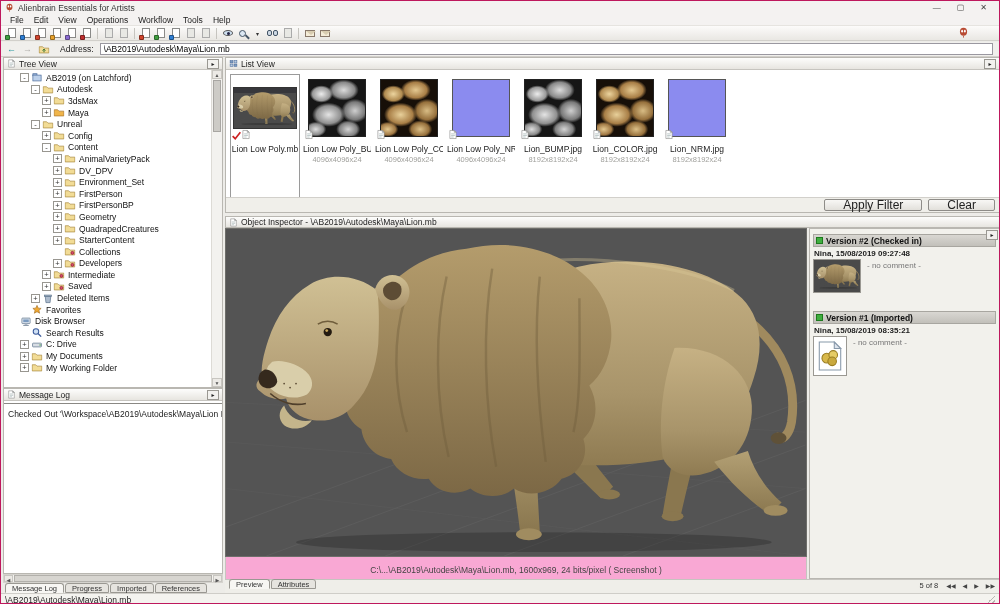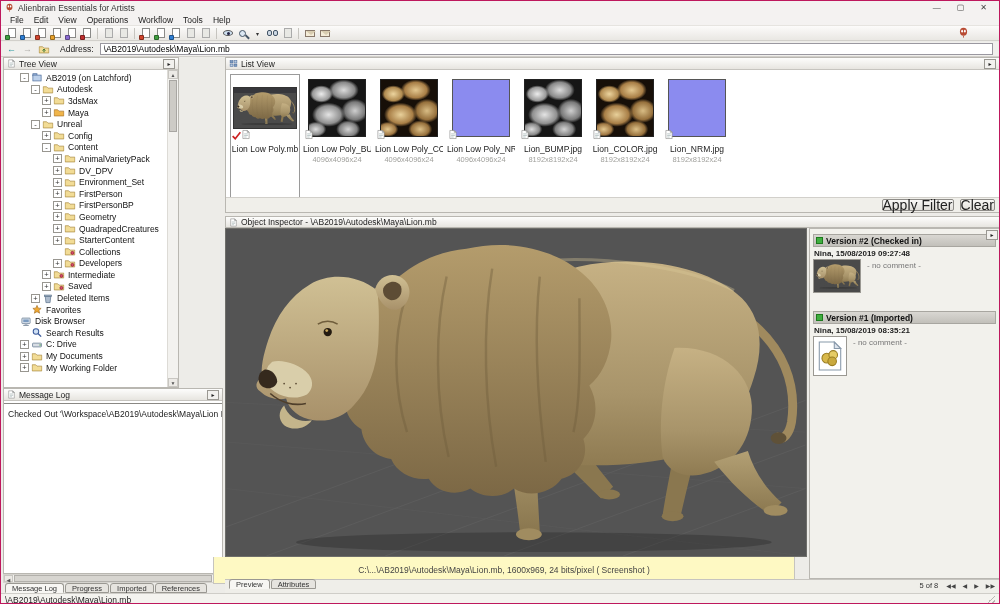--- a/index.html
+++ b/index.html
@@ -35,21 +35,21 @@
   .nav-fwd{color:#b2b0ac;font-weight:bold}
   .nav-up{width:14px;height:11px}
   .addr-label{font-size:8.5px;margin:0 3px 0 6px;color:#222}
   .addr-input{flex:1;height:12px;border:1px solid #9a98a0;font-size:8.5px;padding:0 3px;background:#fff;font-family:"Liberation Sans",sans-serif;margin-right:2px}
   
   .panel{position:absolute;background:#fff;border:1px solid #b9b7b1}
   .panel-header{height:12px;background:linear-gradient(#fdfdfc,#e7e5e0);border-bottom:1px solid #c6c4bf;display:flex;align-items:center;font-size:8.5px;padding:0 3px;gap:3px;color:#222}
   .ph-icon{width:9px;height:9px;flex:none}
   .panel-menu-btn{margin-left:auto;width:12px;height:10px;border:1px solid #9a9892;background:#f2f1ee;font-size:6px;line-height:8px;text-align:center;color:#222;flex:none}
   
-  .tree-panel{left:2px;top:56px;width:176px;height:331px}
+  .tree-panel{left:2px;top:56px;width:220px;height:331px}
   .tree-body{position:absolute;left:0;top:12px;right:0;bottom:0;background:#fff;overflow:hidden;padding:2px 0 0 2px}
   .tree-row{display:flex;align-items:center;height:11.6px;white-space:nowrap}
   .expander{width:9px;height:9px;border:1px solid #989690;background:#fff;font-size:7.5px;line-height:7px;text-align:center;margin-right:2px;flex:none;color:#333}
   .expander.none{visibility:hidden}
   .t-icon{width:12px;height:11px;flex:none;margin-right:3px}
   .tree-label{font-size:8.5px;color:#111}
   .vscroll{position:absolute;right:0;top:12px;bottom:0;width:11px;background:#f3f2ef;border-left:1px solid #dddbd6}
   .vs-btn{height:9px;font-size:5px;text-align:center;line-height:9px;color:#555;background:#eceae6;border:1px solid #c8c6c1}
   .vs-btn.dn{position:absolute;bottom:0;left:0;right:0}
   .vs-thumb{position:absolute;left:1px;right:1px;top:10px;height:52px;background:#cdcbc6;border:1px solid #a8a6a2}
@@ -77,26 +77,26 @@
   .vstrip{position:absolute;left:0;top:0;right:0;height:5px;background:rgba(40,40,48,.55)}
   .tex{width:58px;height:58px;display:block;border:1px solid #222}
   .tex.gray{background-color:#161616;background-image:radial-gradient(16px 12px at 22% 25%,#ececec,#9a9a9a 55%,rgba(0,0,0,0) 72%),radial-gradient(20px 14px at 62% 18%,#dcdcdc,#8a8a8a 55%,rgba(0,0,0,0) 75%),radial-gradient(18px 16px at 82% 55%,#cfcfcf,#7a7a7a 55%,rgba(0,0,0,0) 75%),radial-gradient(22px 16px at 35% 62%,#e4e4e4,#909090 55%,rgba(0,0,0,0) 75%),radial-gradient(16px 12px at 70% 88%,#d4d4d4,#808080 55%,rgba(0,0,0,0) 75%),radial-gradient(14px 10px at 12% 88%,#dedede,#8a8a8a 55%,rgba(0,0,0,0) 75%)}
   .tex.tan{background-color:#170f08;background-image:radial-gradient(16px 12px at 22% 25%,#ecd49e,#b08a50 55%,rgba(0,0,0,0) 72%),radial-gradient(20px 14px at 62% 18%,#e4c890,#a87e46 55%,rgba(0,0,0,0) 75%),radial-gradient(18px 16px at 82% 55%,#d8bc84,#96703c 55%,rgba(0,0,0,0) 75%),radial-gradient(22px 16px at 35% 62%,#e8d09a,#a87e46 55%,rgba(0,0,0,0) 75%),radial-gradient(16px 12px at 70% 88%,#dcc088,#96703c 55%,rgba(0,0,0,0) 75%),radial-gradient(14px 10px at 12% 88%,#e4c890,#a07844 55%,rgba(0,0,0,0) 75%)}
   .tex.nrm{border-color:#555}
   .badges{position:absolute;left:1px;bottom:1px;display:flex;align-items:flex-end;gap:0}
   .badges svg{display:block}
   .thumb-name{font-size:8.5px;color:#222;margin-top:3px;max-width:100%;white-space:nowrap;overflow:hidden}
   .thumb-dims{font-size:7.5px;color:#a0a09c;margin-top:1px;height:8px}
   .filter-row{position:absolute;left:0;bottom:0;right:0;height:15px;background:#f0efea;border-top:1px solid #d2d0cb;display:flex;align-items:center;justify-content:flex-end;gap:6px;padding-right:4px}
-  .btn{font-size:14px;line-height:10px;padding:0 0;border:1px solid #8e8c88;border-radius:2px;background:linear-gradient(#f8f7f5,#e2e0db);color:#222}
+  .btn{font-size:12px;line-height:10px;padding:0 18px;border:1px solid #8e8c88;border-radius:2px;background:linear-gradient(#f8f7f5,#e2e0db);color:#222}
   
   .insp-header{position:absolute;left:224px;top:215px;width:775px;height:12px;background:linear-gradient(#fdfdfc,#e7e5e0);border:1px solid #b9b7b1;display:flex;align-items:center;gap:3px;font-size:8.5px;padding:0 3px}
   .viewport{position:absolute;left:224px;top:227px;width:582px;height:329px;border:1px solid #6e6e6a;overflow:hidden}
   .viewport svg{position:absolute;left:0;top:0;width:100%;height:100%}
-  .caption-bar{position:absolute;left:212px;top:556px;width:582px;height:27px;background:#fef9c3;border:1px solid #c6c4bf;border-top:none;display:flex;align-items:center;justify-content:center}
+  .caption-bar{position:absolute;left:224px;top:556px;width:582px;height:27px;background:#f9a8d4;border:1px solid #c6c4bf;border-top:none;display:flex;align-items:center;justify-content:center}
   .caption-text{font-size:8.5px;color:#444}
   .versions-panel{position:absolute;left:808px;top:227px;width:191px;height:351px;background:#f2f1ec;border:1px solid #b9b7b1;overflow:hidden;padding:3px}
   .vmenu{position:absolute;top:1px;right:1px;width:12px;height:10px;border:1px solid #9a9892;background:#f2f1ee;font-size:6px;line-height:8px;text-align:center}
   .vcard{margin-top:18px}
   .vcard:first-of-type{margin-top:2px}
   .vhead{height:13px;background:linear-gradient(#d9d7d2,#c2c0ba);border:1px solid #a8a6a0;display:flex;align-items:center;gap:3px;padding:0 2px}
   .vflag{width:7px;height:7px;flex:none;border:1px solid #1d7a1d}
   .vtitle{font-size:8.5px;font-weight:bold;color:#111}
   .vmeta{font-size:8px;font-weight:bold;color:#222;margin:2px 0 1px 1px}
   .vrow{display:flex;align-items:flex-start;gap:6px}

